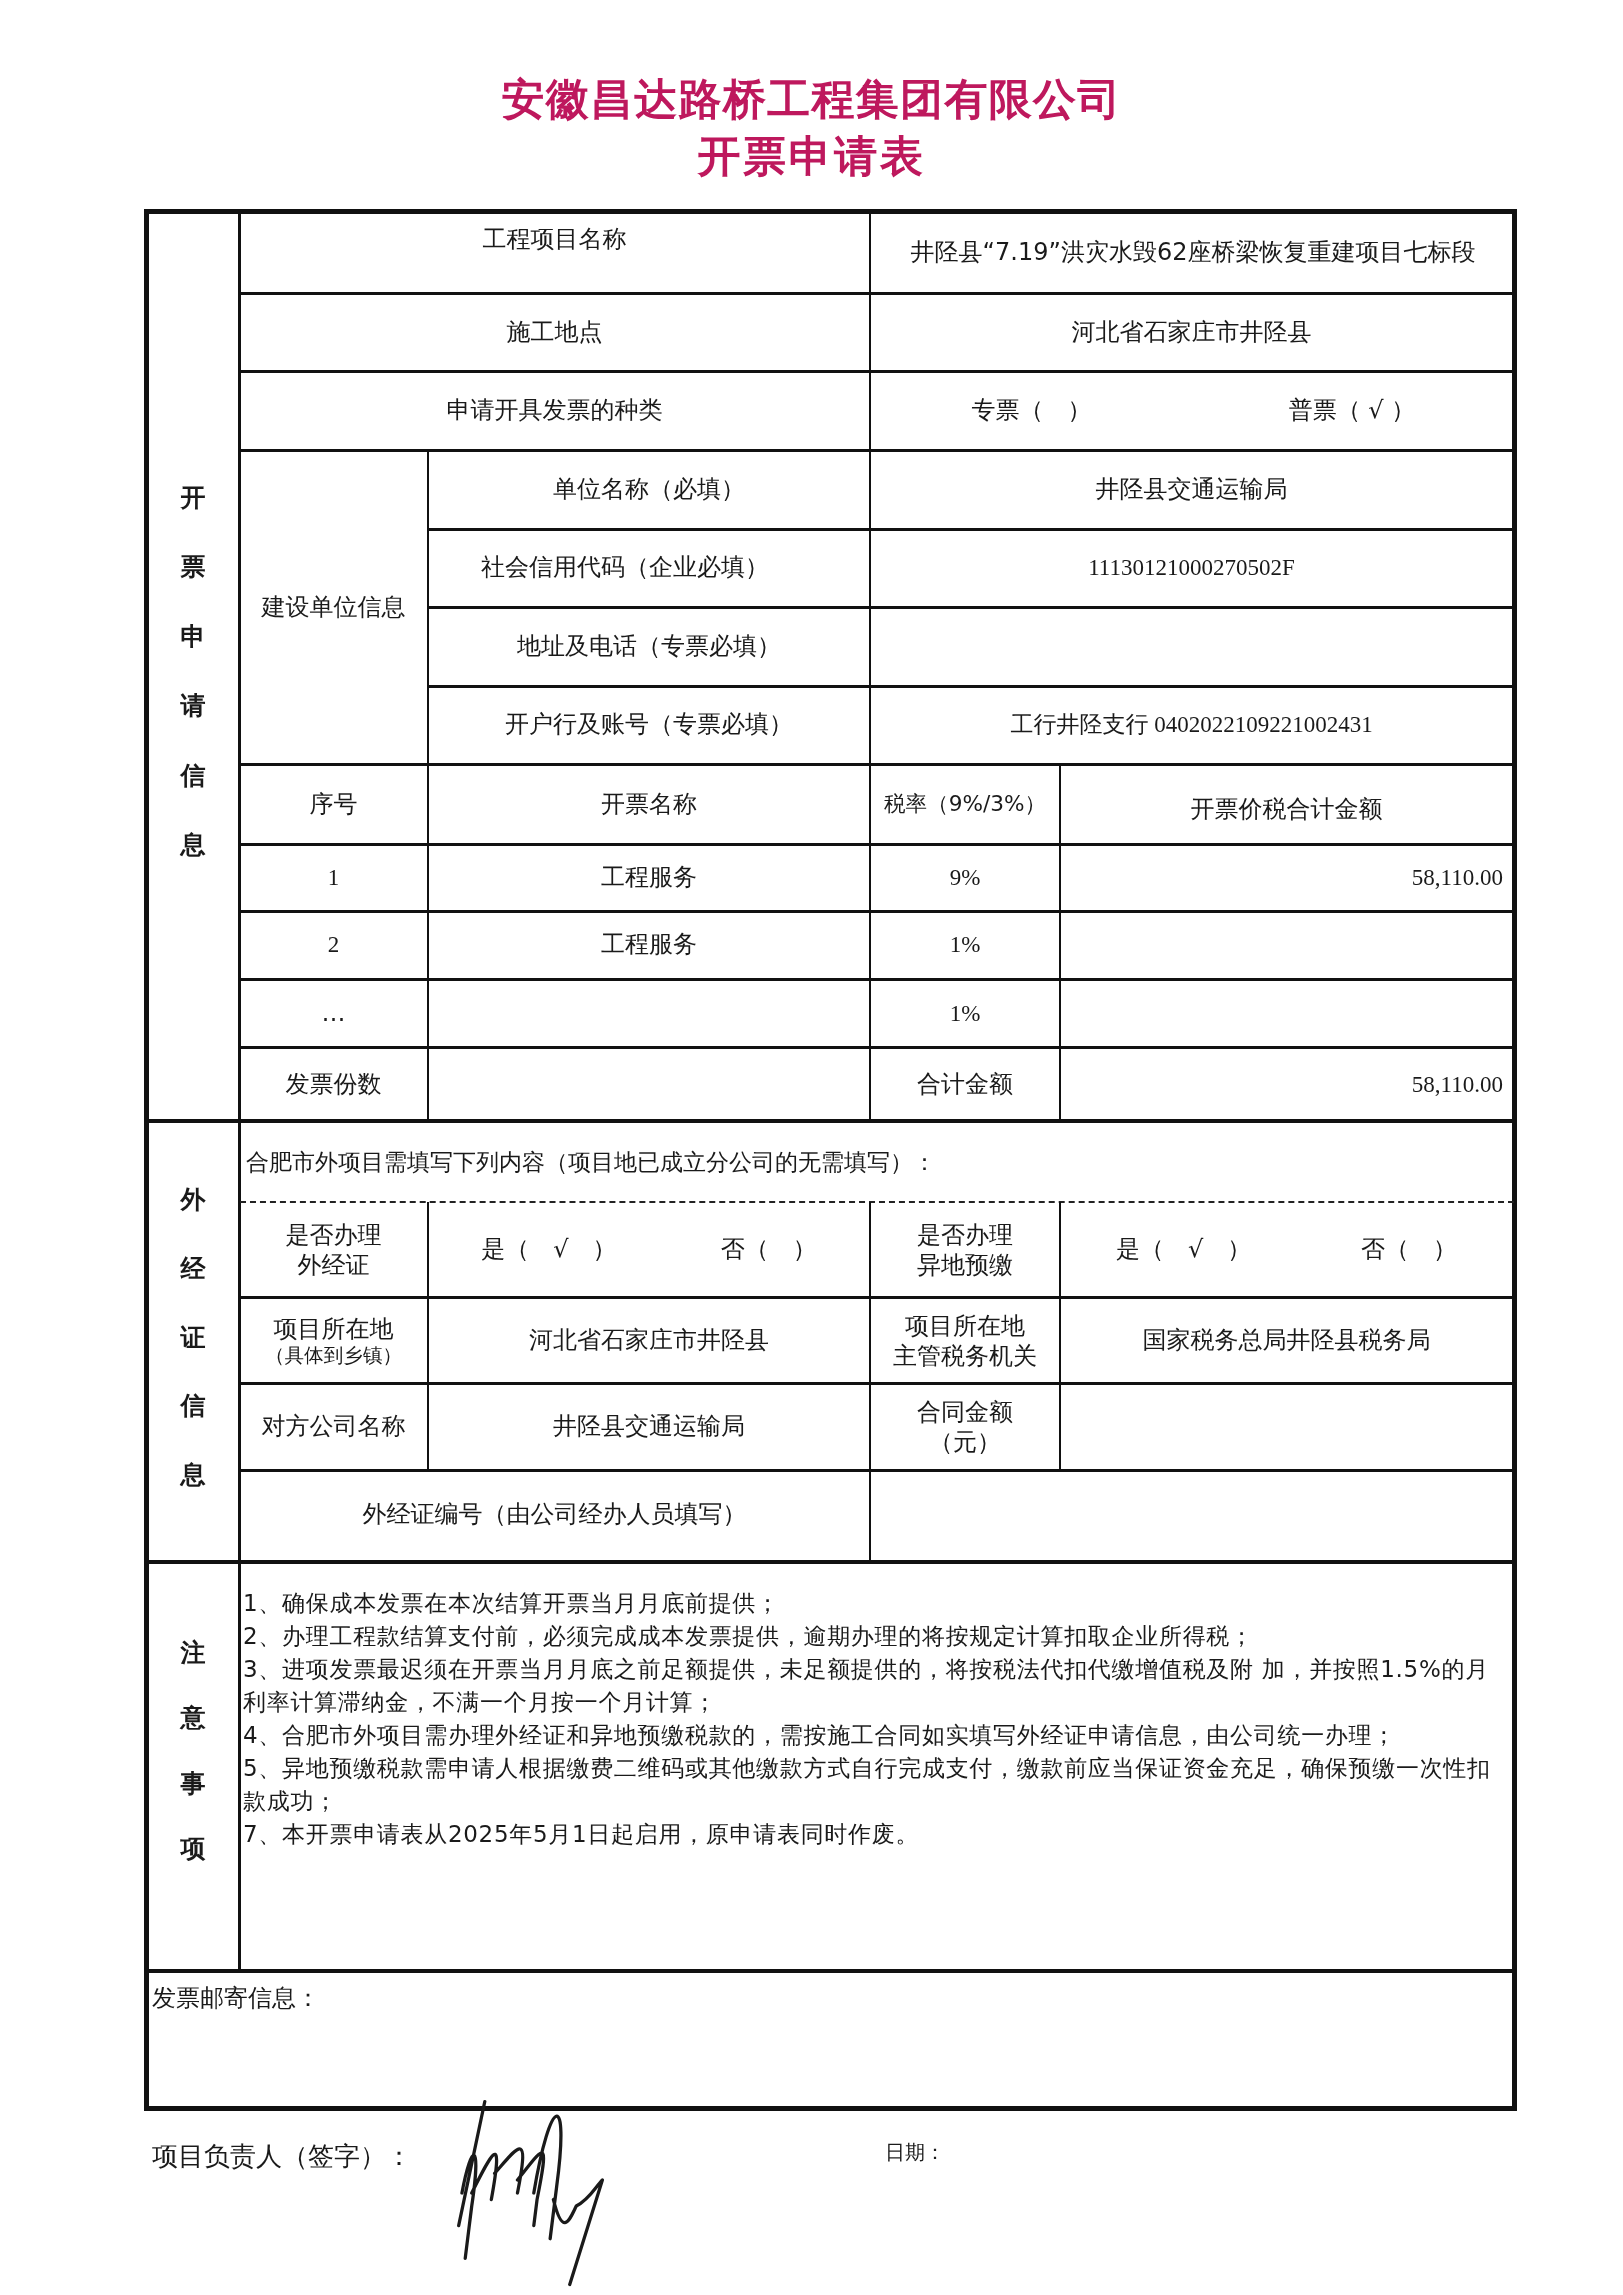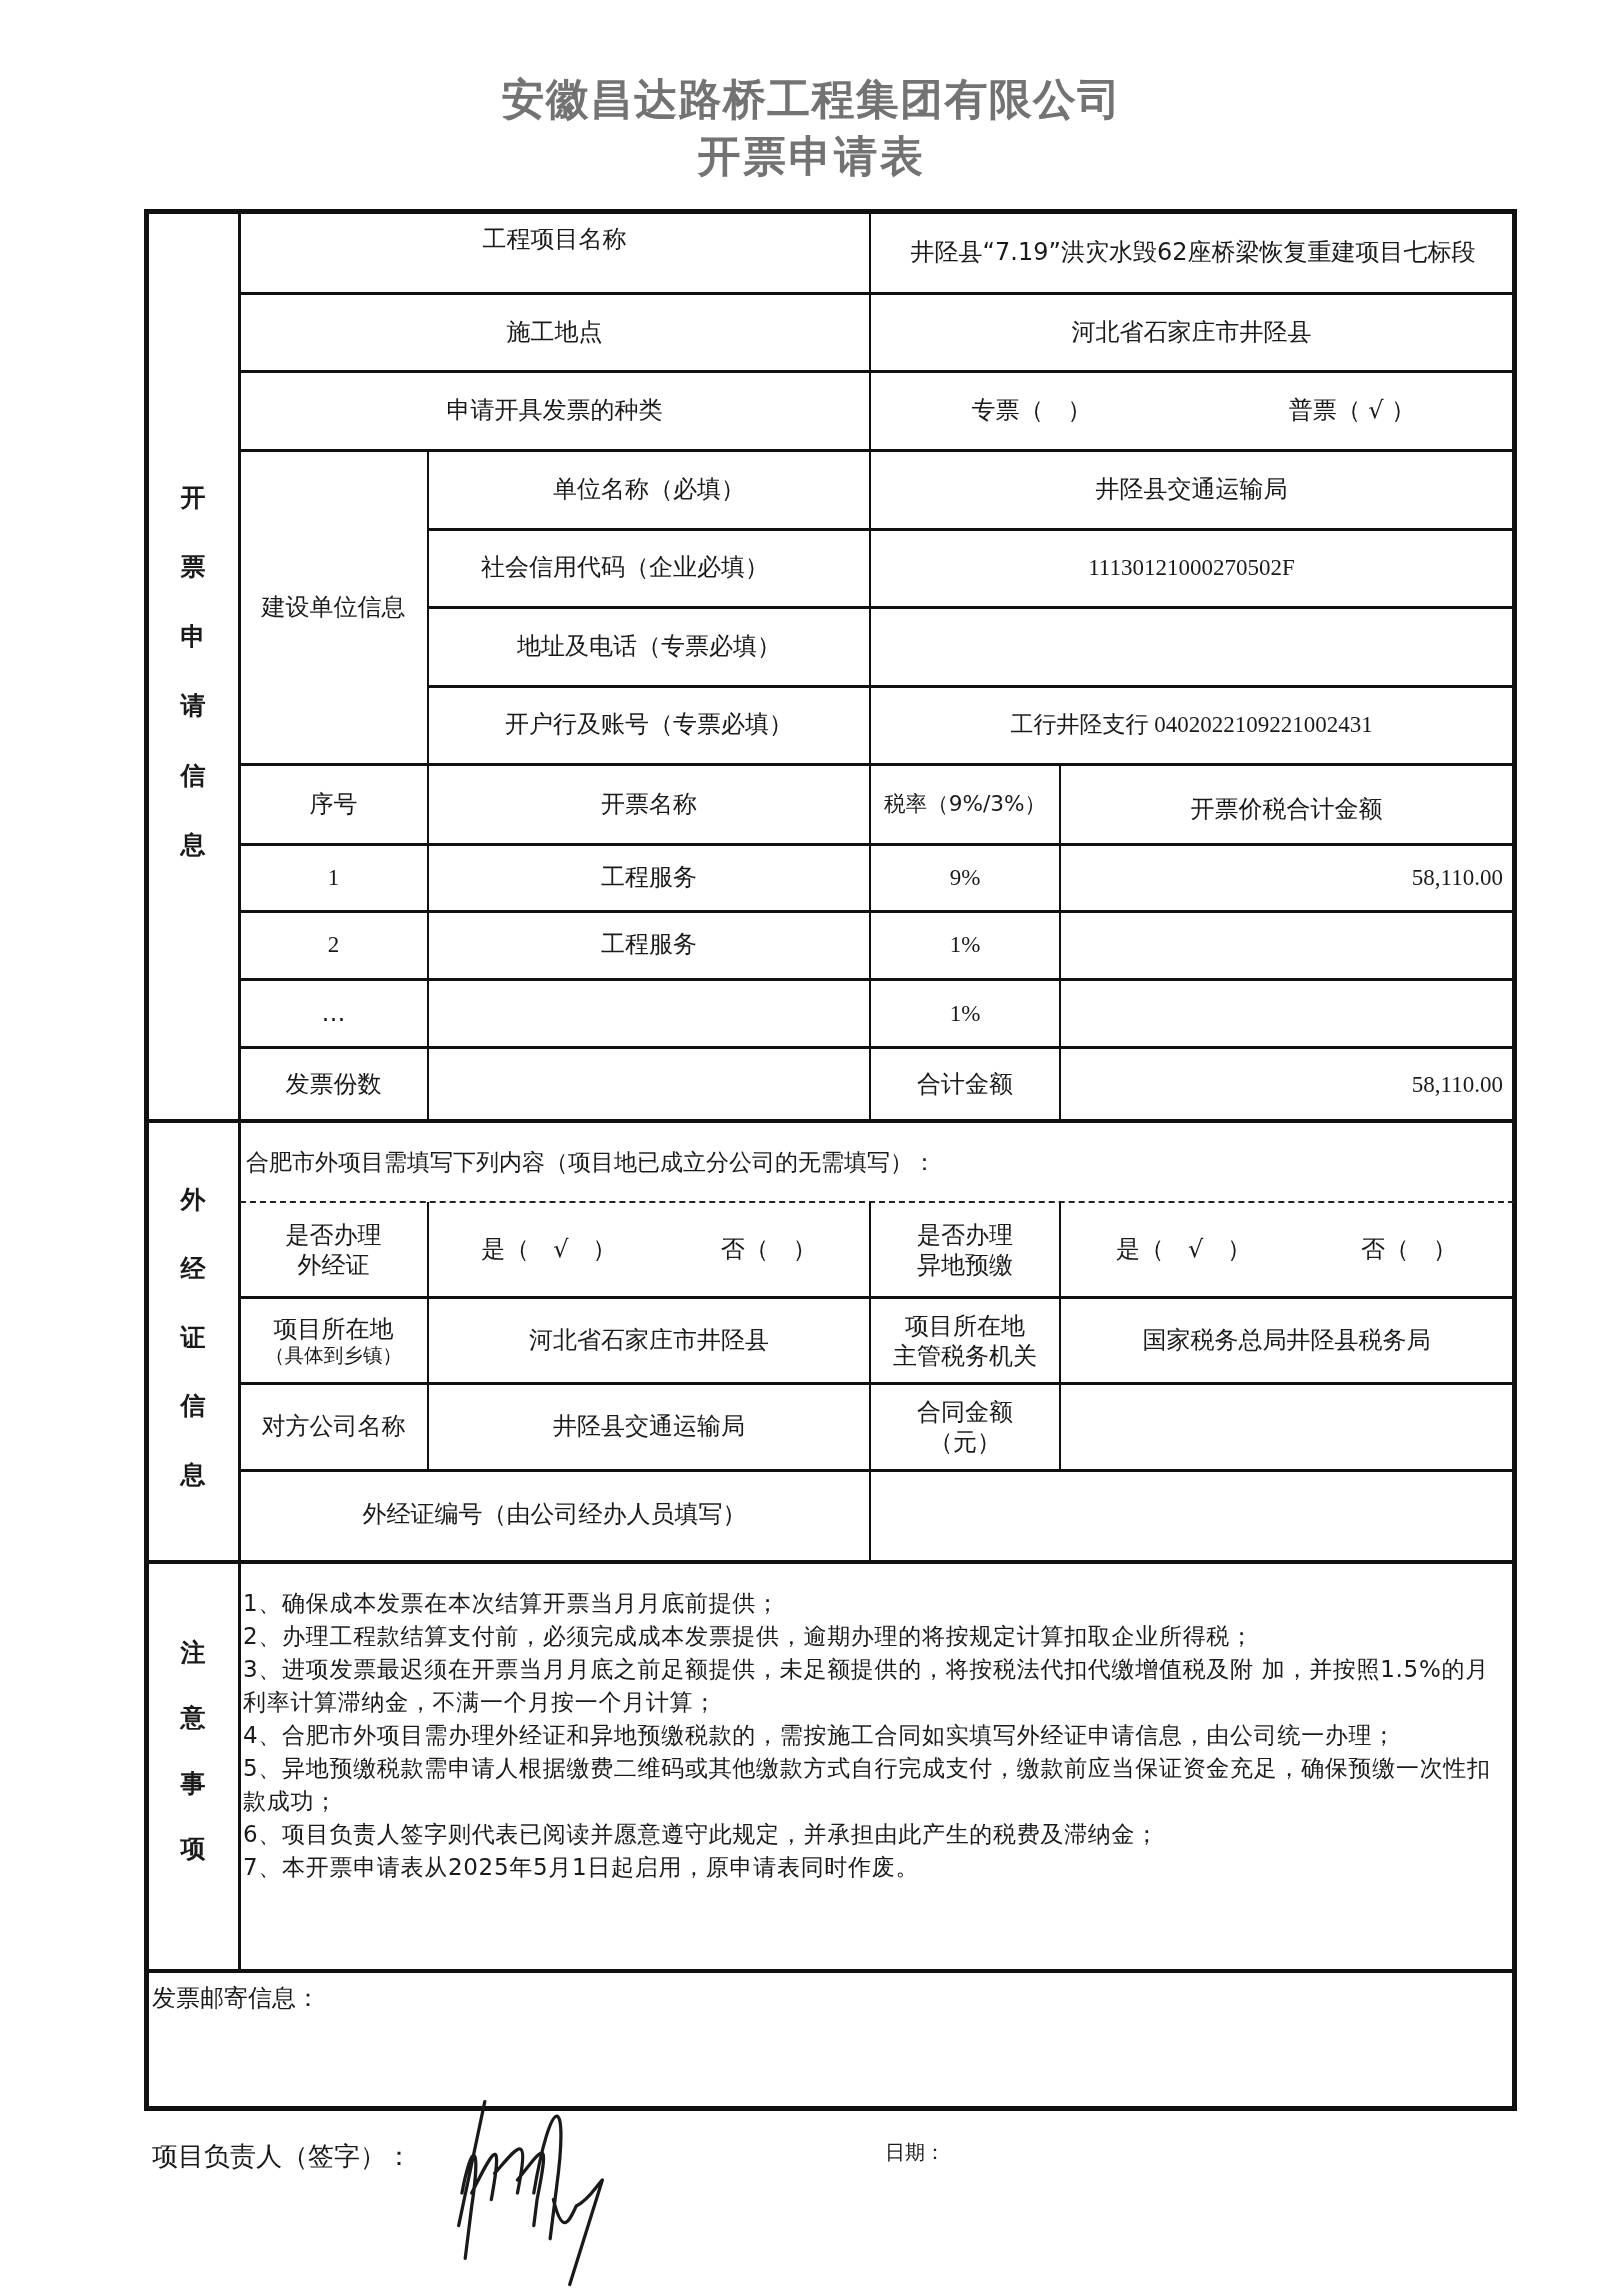--- a/index.html
+++ b/index.html
@@ -1,19 +1,19 @@
 <!DOCTYPE html>
 <html style="font-size:10.5px"><head>
 <meta charset="utf-8">
 <style>
   html, body { margin:0; padding:0; background:#ffffff; }
   body { width:1623px; height:2295px; position:relative; overflow:hidden;
          font-family:"DejaVu Sans", "Liberation Sans", sans-serif; color:#1a1a1a; }
   .abs { position:absolute; }
-  .title { position:absolute; left:0; width:1623px; text-align:center; font-weight:bold; color:#737373; }
+  .title { position:absolute; left:0; width:1623px; text-align:center; font-weight:bold; color:#be185d; }
   .t1 { top:71px; font-size:43px; letter-spacing:1.3px; }
   .t2 { top:128px; font-size:43px; letter-spacing:2.6px; }
 
   .hl { position:absolute; background:#111; }
   .vl { position:absolute; background:#111; }
 
   .cell { position:absolute; display:flex; align-items:center; justify-content:center;
           text-align:center; font-size:24px; line-height:1.3; box-sizing:border-box; }
   .cell.right { justify-content:flex-end; padding-right:9px; }
   .cell.left { justify-content:flex-start; }
@@ -197,21 +197,20 @@
   <span>事</span>
   <span>项</span>
 </div>
 
 <div class="notes">
   <div>1、确保成本发票在本次结算开票当月月底前提供；</div>
   <div>2、办理工程款结算支付前，必须完成成本发票提供，逾期办理的将按规定计算扣取企业所得税；</div>
   <div>3、进项发票最迟须在开票当月月底之前足额提供，未足额提供的，将按税法代扣代缴增值税及附 加，并按照1.5%的月利率计算滞纳金，不满一个月按一个月计算；</div>
   <div>4、合肥市外项目需办理外经证和异地预缴税款的，需按施工合同如实填写外经证申请信息，由公司统一办理；</div>
   <div>5、异地预缴税款需申请人根据缴费二维码或其他缴款方式自行完成支付，缴款前应当保证资金充足，确保预缴一次性扣款成功；</div>
-  <div>6、项目负责人签字则代表已阅读并愿意遵守此规定，并承担由此产生的税费及滞纳金；</div>
   <div>7、本开票申请表从2025年5月1日起启用，原申请表同时作废。</div>
 </div>
 
 <div class="mail-label">发票邮寄信息：</div>
 <div class="abs" style="left:152px; top:2023px; width:1355px; height:79px;"></div>
 
 <div class="sign-label">项目负责人（签字）：</div>
 <svg class="sig" width="406" height="196" viewBox="0 0 620 300">
   <path d="M100 10 L60 200 M65 150 C80 70 95 70 80 170 L70 250 M80 150 C110 90 130 50 110 160
            M115 120 C150 80 170 50 150 150 M150 130 C190 80 200 60 180 160 L175 200

